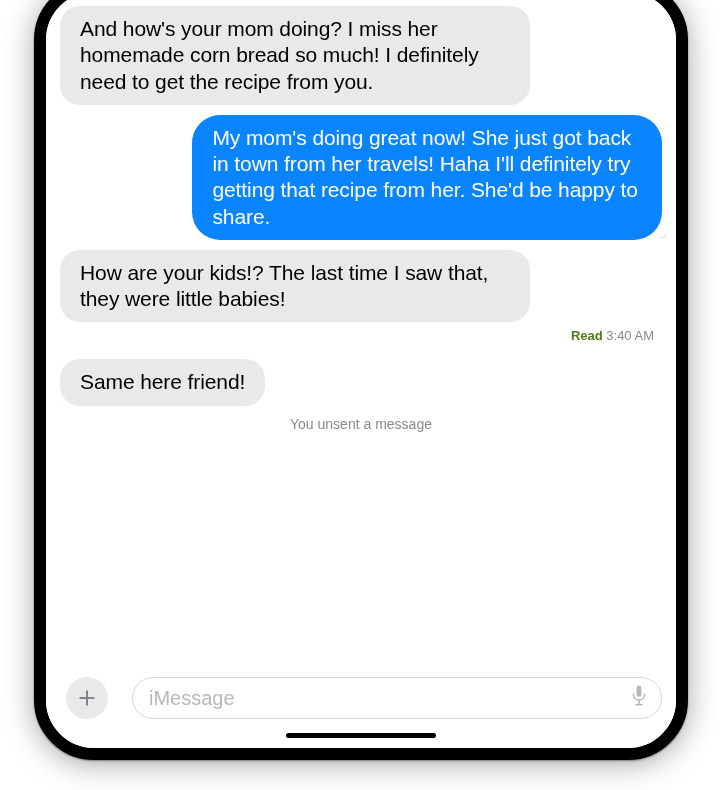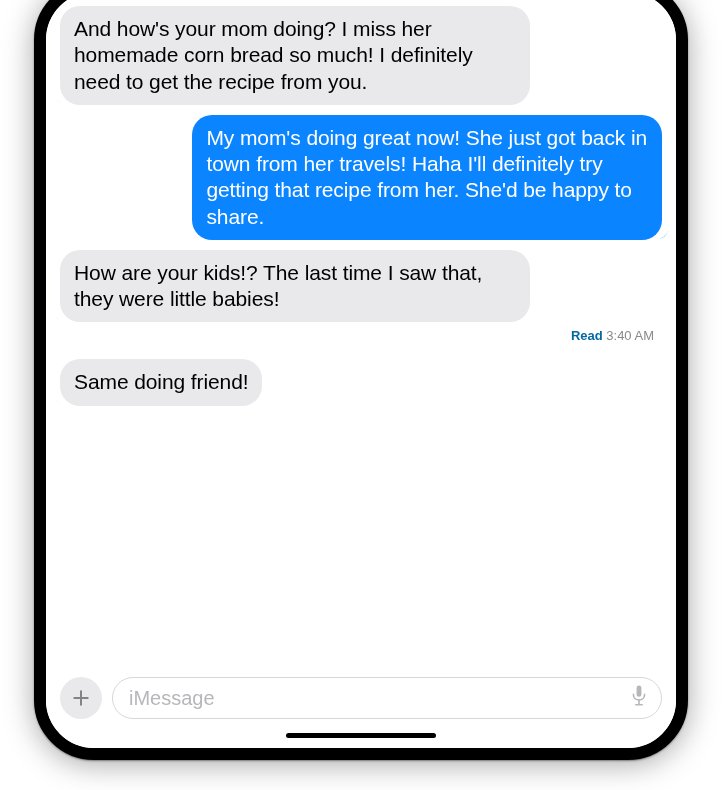--- a/index.html
+++ b/index.html
@@ -36,33 +36,34 @@
       display: flex;
       flex-direction: column;
       gap: 4px;
     }
     .row { display:flex; width:100%; margin-top:6px; }
     .row.in { justify-content:flex-start; }
     .row.out { justify-content:flex-end; }
     .bubble {
       position: relative;
       max-width: 78%;
-      padding: 10px 14px;
+      padding: 10px 20px;
       border-radius: 20px;
       font-size: 21px;
       line-height: 1.25;
       letter-spacing: -0.1px;
     }
     .row.in .bubble {
       background: #e9e9eb;
       color: #000;
     }
     .row.out .bubble {
       background: #0a84ff;
       color: #fff;
+      border-radius: 28px;
     }
     
     .row.in.tail .bubble::after {
       content:"";
       position:absolute;
       left:-6px; bottom:0;
       width:16px; height:16px;
       background:#e9e9eb;
       border-bottom-right-radius:14px;
       clip-path: path('M16 16 C 8 16, 0 14, 0 4 C 0 12, 6 16, 16 16 Z');
@@ -75,33 +76,34 @@
       background:#0a84ff;
       border-bottom-left-radius:14px;
       clip-path: path('M0 16 C 8 16, 16 14, 16 4 C 16 12, 10 16, 0 16 Z');
     }
     .receipt {
       align-self: flex-end;
       margin: 2px 8px 0 0;
       font-size: 13px;
       color: #8a8a8e;
     }
-    .receipt b { color:#0369a1; font-weight:600; }
+    .receipt b { color:#4d7c0f; font-weight:600; }
     .system-note {
       text-align:center;
       color:#8a8a8e;
       font-size:14px;
       margin: 6px 0 2px;
     }
     
     .composer {
       display:flex;
       align-items:center;
-      gap:10px;
+      gap:24px;
       padding: 8px 14px 12px;
+      margin-left: 6px;
     }
     .add-btn {
       width:42px; height:42px;
       border-radius:50%;
       background:#e9e9eb;
       display:flex;align-items:center;justify-content:center;
       color:#828287;
     }
     .add-btn svg{width:20px;height:20px;}
     .input-wrap{
@@ -147,23 +149,24 @@
       </div>
 
 
       <div class="receipt">
         <b>Read</b>
         <span> </span>
         <span>3:40 AM</span>
       </div>
 
       <div class="row in tail" style="margin-top:12px">
-        <div class="bubble">Same doing friend!</div>
+        <div class="bubble">Same here friend!</div>
       </div>
 
+      <div class="system-note">You unsent a message</div>
 
     </div>
 
     <div class="composer">
       <div class="add-btn">
         <svg viewBox="0 0 24 24">
             <path d="M12 4v16M4 12h16" stroke="currentColor" stroke-width="2.4" stroke-linecap="round" fill="none"></path>
           </svg>
       </div>
       <div class="input-wrap">

